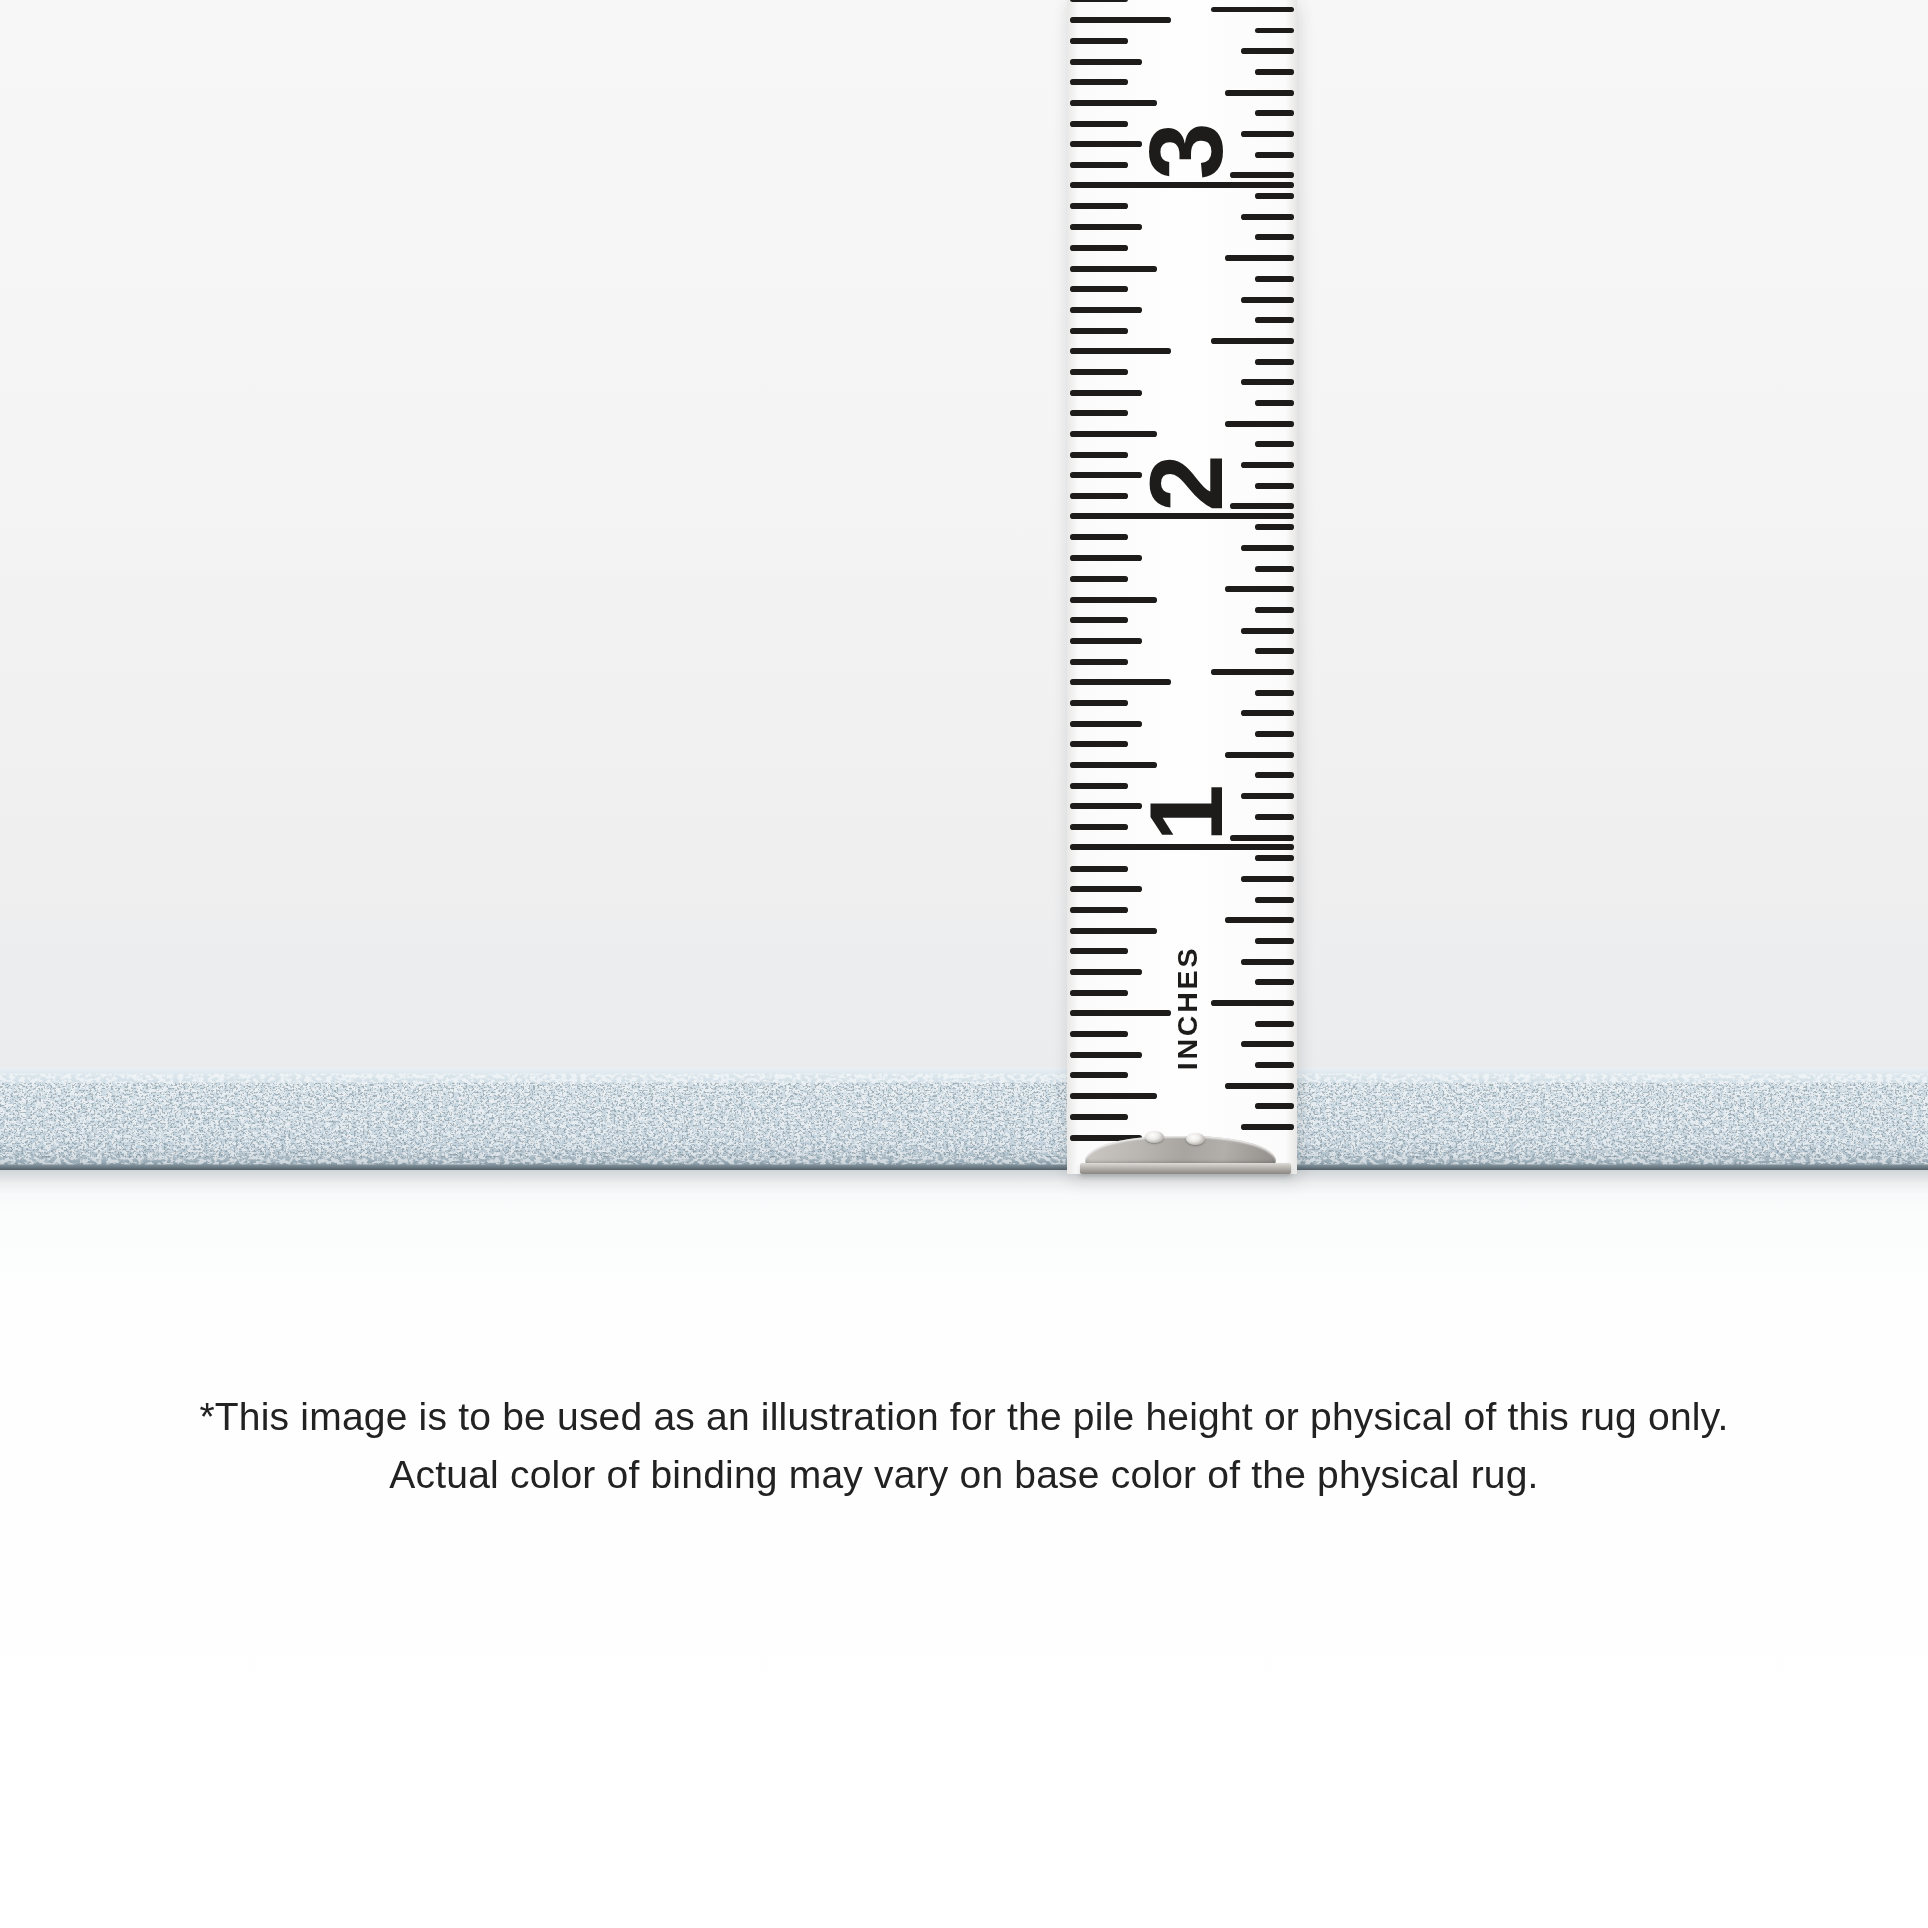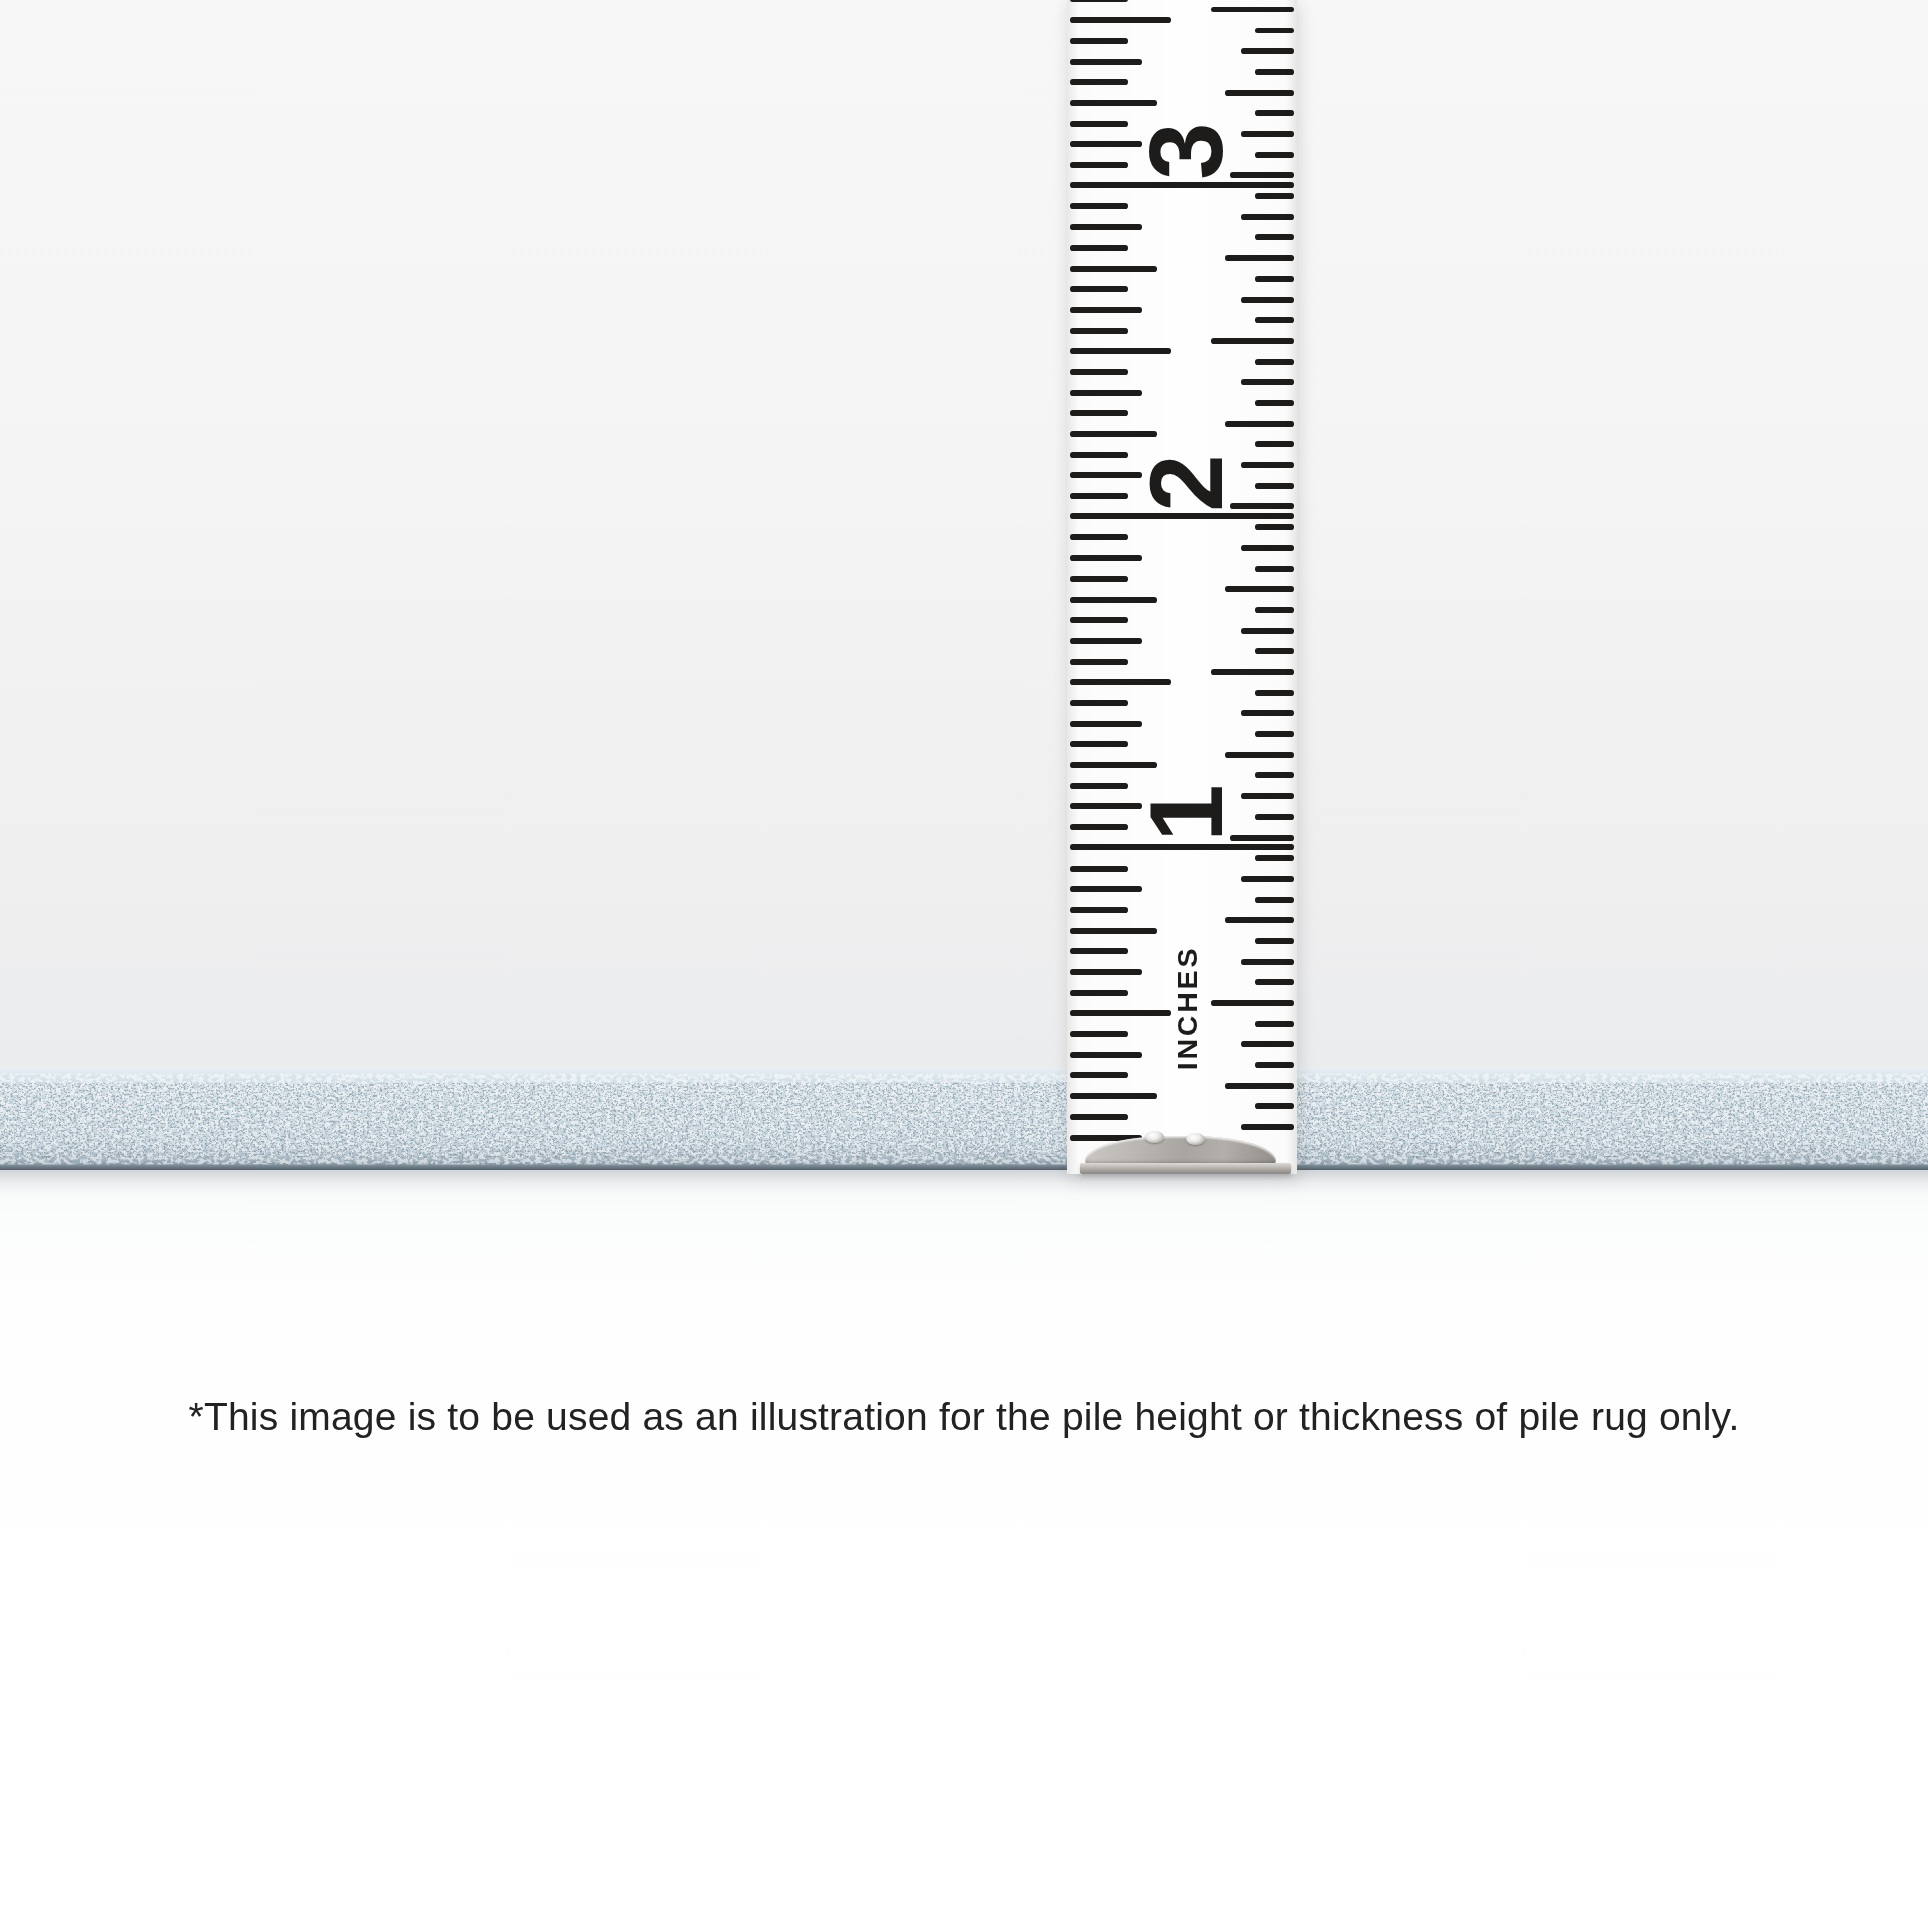--- a/index.html
+++ b/index.html
@@ -239,15 +239,16 @@
   <span class="ruler-number num-c">1</span>
   <span class="inches-label">INCHES</span>
 </div>
 
 <div class="metal-dome"></div>
 <div class="metal-base"></div>
 <div class="rivet rivet-left"></div>
 <div class="rivet rivet-right"></div>
 
 <div class="disclaimer">
-  <div>*This image is to be used as an illustration for the pile height or thickness of pile rug only.</div>
+  <div>*This image is to be used as an illustration for the pile height or physical of this rug only.</div>
+  <div>Actual color of binding may vary on base color of the physical rug.</div>
 </div>
 
 
 </body></html>

